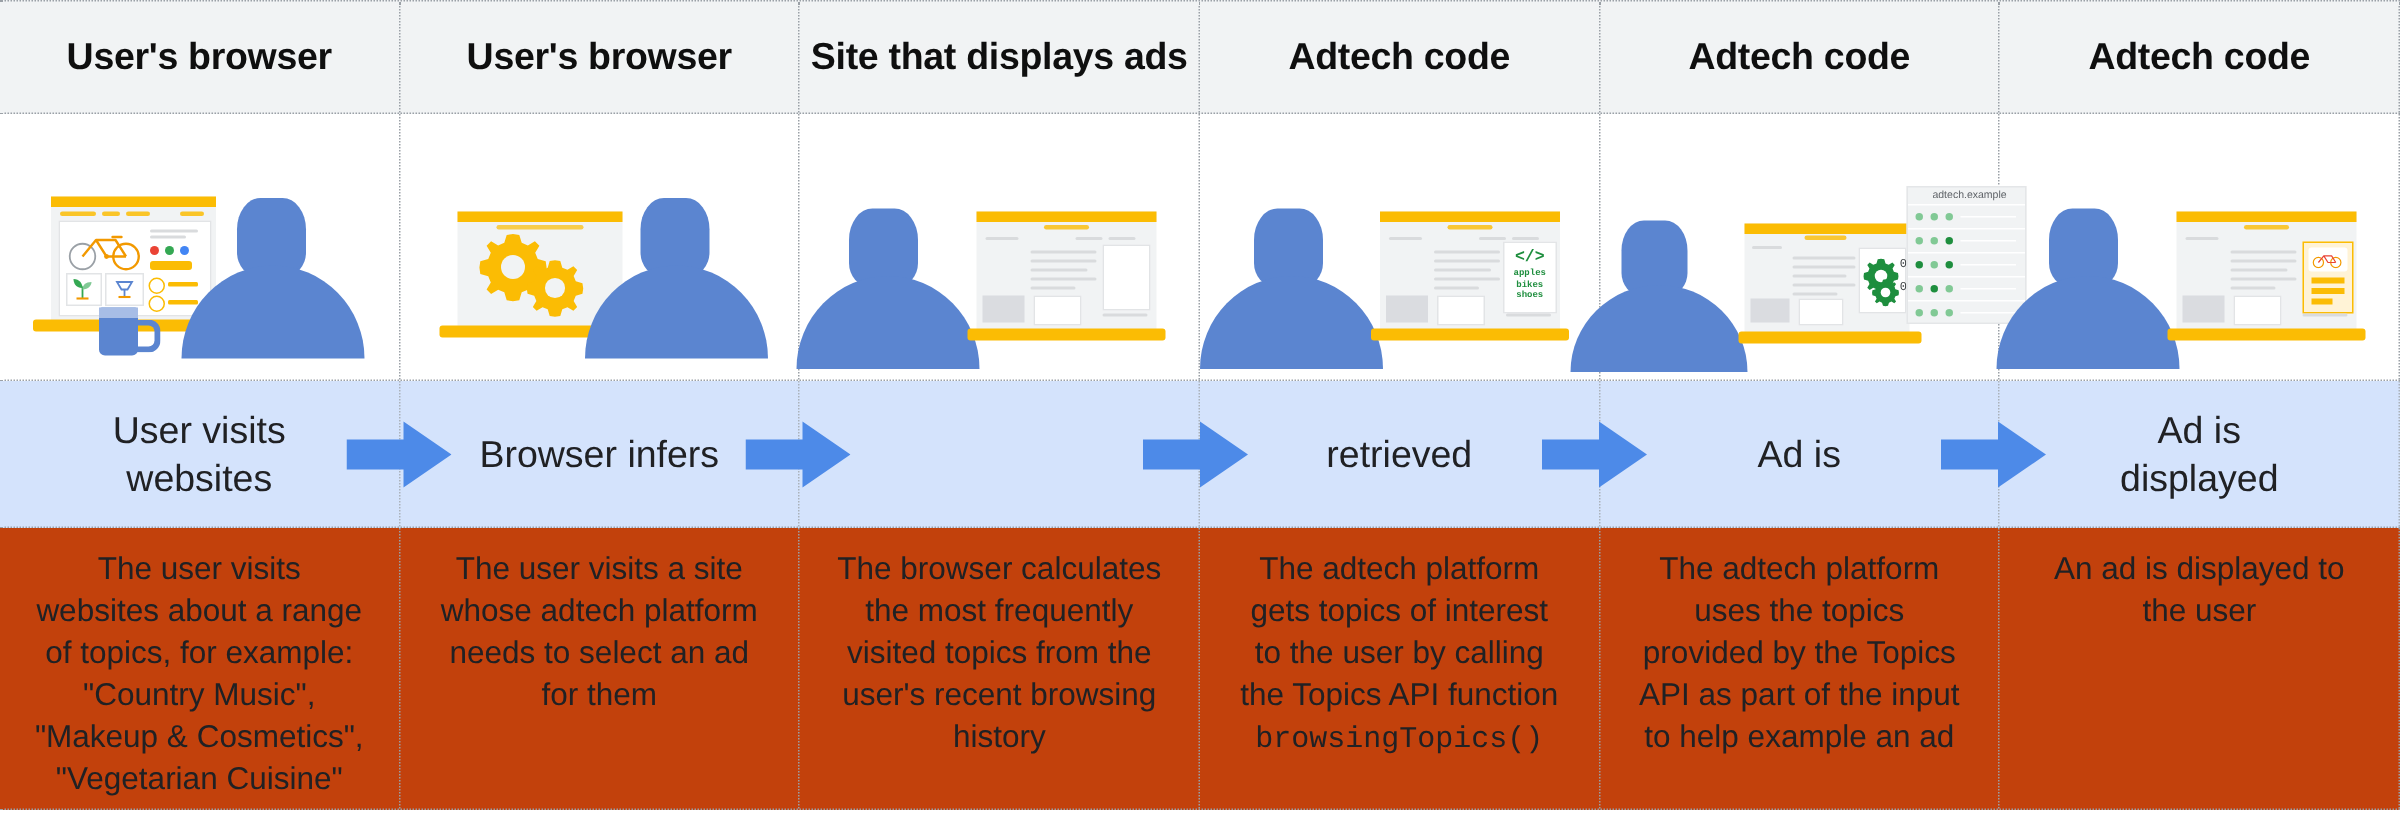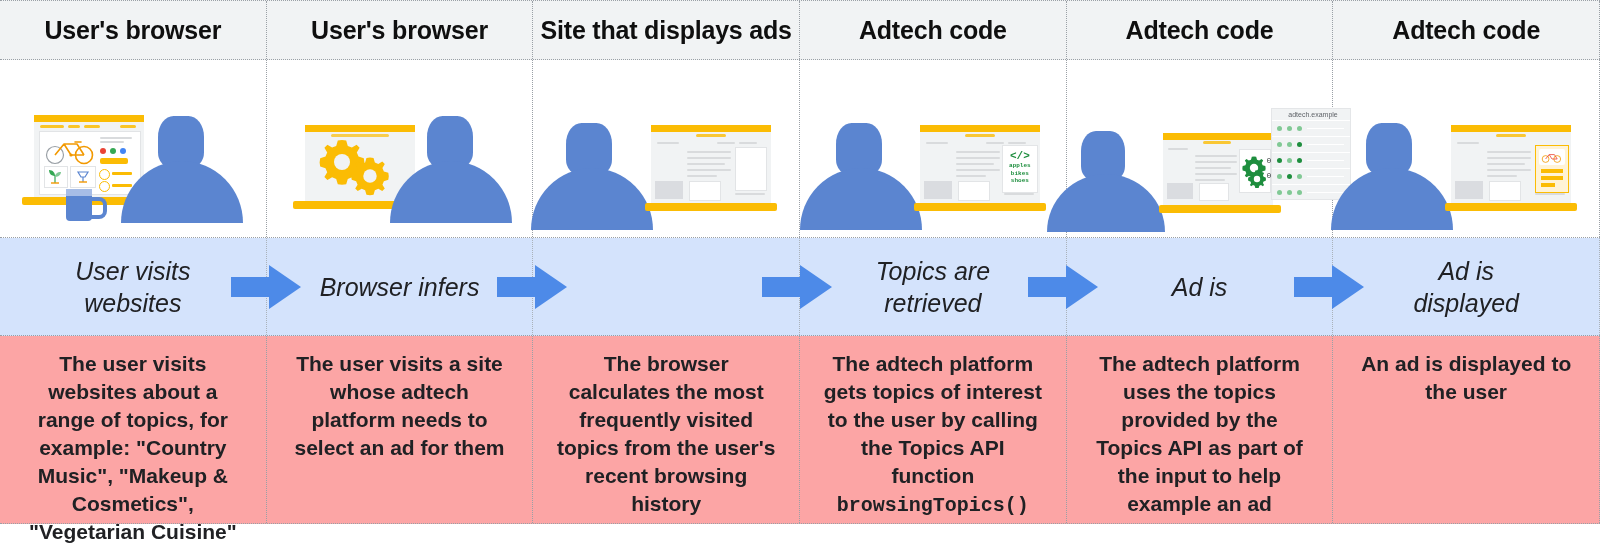--- a/index.html
+++ b/index.html
@@ -25,21 +25,21 @@
     border-right:1px dotted #9aa0a6;
     display:flex;
     align-items:center;
     justify-content:center;
     text-align:center;
   }
   .cell:last-child{border-right:1px dotted #9aa0a6;}
 
   
   .row-header{
-    height:60px;
+    height:76px;
     background:#f1f3f4;
     border-top:1px dotted #9aa0a6;
     border-bottom:1px dotted #9aa0a6;
   }
   .row-header .cell{
     font-size:25px;
     font-weight:700;
     letter-spacing:-0.2px;
     color:#0f0f0f;
   }
@@ -61,21 +61,20 @@
     position:relative;
     width:250px;height:130px;
   }
 
   
   .row-step{
     height:98px;
     background:#d4e3fc;
     border-bottom:1px dotted #9aa0a6;
     position:relative;
-    font-style:italic;
   }
   .row-step .cell{
     font-size:25px;
     line-height:1.28;
     color:#202124;
     border-right:1px dotted #aab2ba;
     padding:0 40px;
   }
   .arrow-layer{
     position:absolute;
@@ -85,23 +84,22 @@
   .arrow{
     position:absolute;
     top:50%;
     transform:translateY(-50%);
     width:70px;height:46px;
   }
 
   
   .row-desc{
     height:188px;
-    background:#fca5a5;
+    background:#c2410c;
     border-bottom:1px dotted #9aa0a6;
-    font-weight:bold;
   }
   .row-desc .cell{
     align-items:flex-start;
     padding:14px 22px 0 22px;
     font-size:21px;
     line-height:1.33;
     color:#202124;
   }
   .desc-text{width:100%;}
   .mono{
@@ -444,21 +442,20 @@
       <div>
         <div>Browser infers</div>
       </div>
     </div>
     <div class="cell">
       <div>
       </div>
     </div>
     <div class="cell">
       <div>
-        <div>Topics are</div>
         <div>retrieved</div>
       </div>
     </div>
     <div class="cell">
       <div>
         <div>Ad is</div>
       </div>
     </div>
     <div class="cell">
       <div>

